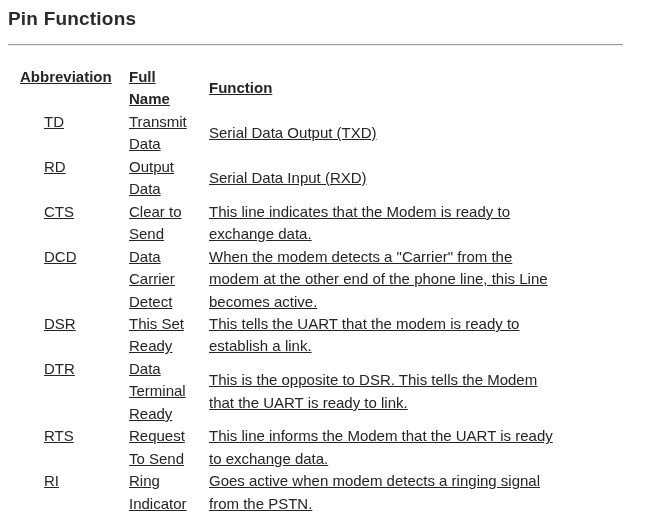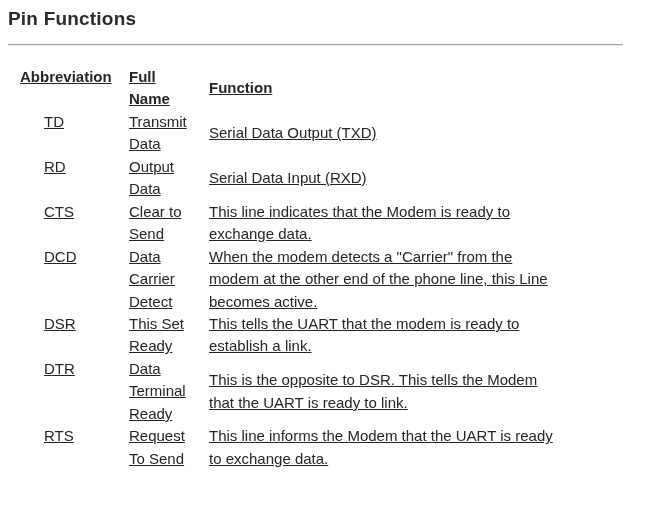--- a/index.html
+++ b/index.html
@@ -134,15 +134,22 @@
           <td class="c3">This is the opposite to DSR. This tells the Modem
 that the UART is ready to link.</td>
         </tr>
         <tr>
           <td class="c1">RTS</td>
           <td class="c2">Request
 To Send</td>
           <td class="c3">This line informs the Modem that the UART is ready
 to exchange data.</td>
         </tr>
+        <tr>
+          <td class="c1">RI</td>
+          <td class="c2">Ring
+Indicator</td>
+          <td class="c3">Goes active when modem detects a ringing signal
+from the PSTN.</td>
+        </tr>
       </tbody>
   </table>
 </div>
 
 </body></html>

